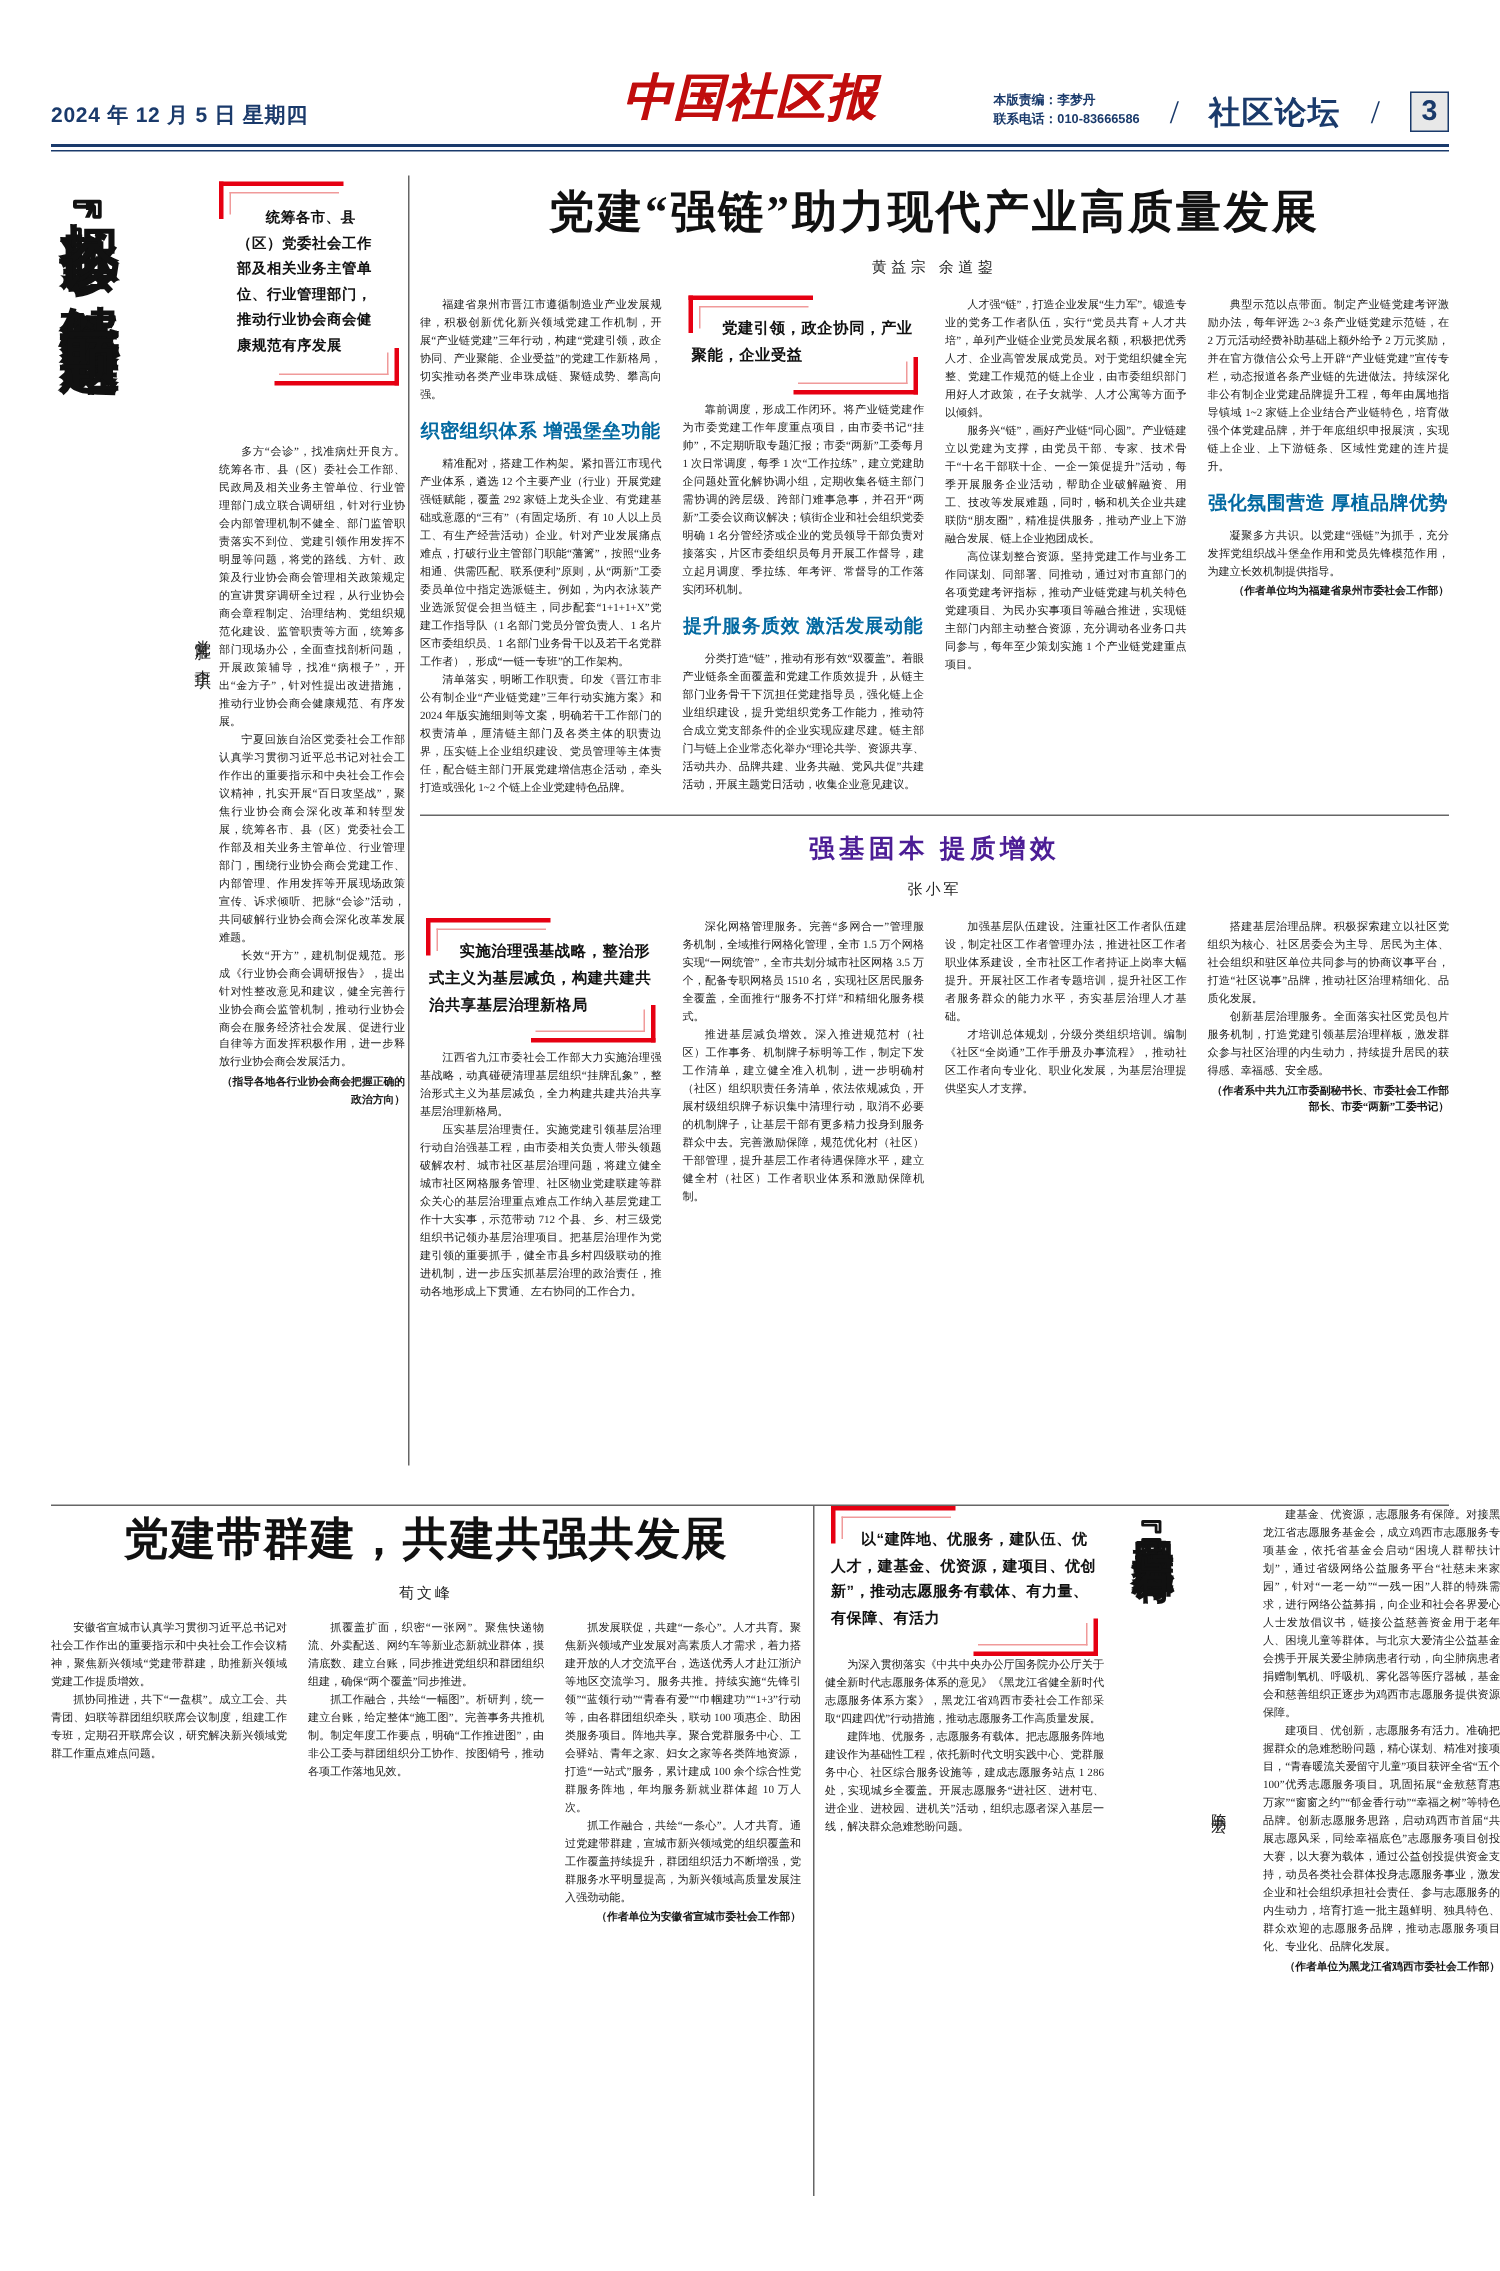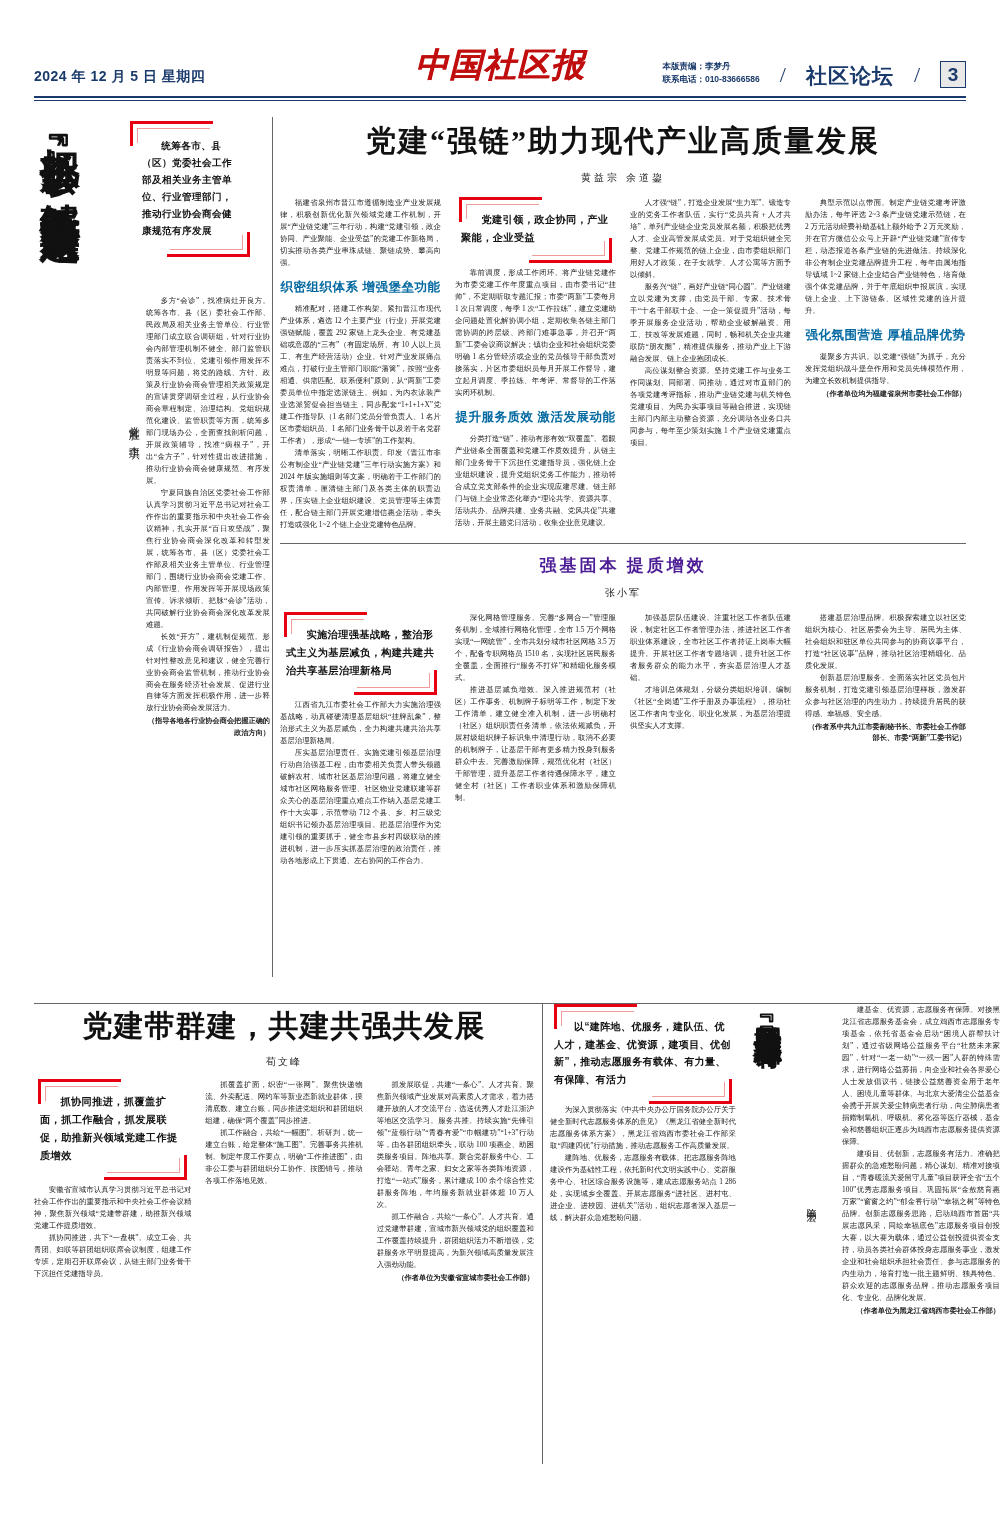--- a/index.html
+++ b/index.html
@@ -110,21 +110,21 @@
     position:absolute;left:4px;top:0;
     text-orientation:upright;
   }
   .vauthor{
     writing-mode:vertical-rl;text-orientation:upright;
     font-family:"Liberation Sans","DejaVu Sans",sans-serif;
     font-size:11px;line-height:2.2;color:#222;letter-spacing:2px;
     position:absolute;left:88px;top:300px;height:150px;font-weight:400;
   }
 
-  .s1-left-q{position:absolute;left:92px;top:4px;width:128px;}
+  .s1-left-q{position:absolute;left:108px;top:4px;width:128px;}
   .s1-left-q .qtext{font-size:9.6px;line-height:1.78;}
   .s1-left-body{position:absolute;left:112px;top:178px;width:124px;height:680px;}
 
   
   .s1-right{position:absolute;left:246px;top:0;right:0;}
   .headline1{
     font-family:"Liberation Serif","DejaVu Serif",serif;
     font-weight:700;font-size:30px;text-align:center;color:#111;letter-spacing:2px;
     margin:4px 0 0 0;
   }
@@ -303,28 +303,23 @@
   <div style="margin:6px 34px 0 34px;border-top:1px solid #666;"></div>
 
   <div class="sec3">
 
     <div class="s3-left">
       <div class="headline3">党建带群建，共建共强共发展</div>
       <div class="byline3">荀文峰</div>
 
       <div class="cols3">
         <div>
-          <div class="q-inline quotebox">
-            <span class="brk brk-tl"></span>
-            <span class="brk brk-br"></span>
-            <div class="qtext">抓协同推进，抓覆盖扩面，抓工作融合，抓发展联促，助推新兴领域党建工作提质增效</div>
-          </div>
           <div class="body-col">
             <p>安徽省宣城市认真学习贯彻习近平总书记对社会工作作出的重要指示和中央社会工作会议精神，聚焦新兴领域“党建带群建，助推新兴领域党建工作提质增效。</p>
-            <p>抓协同推进，共下“一盘棋”。成立工会、共青团、妇联等群团组织联席会议制度，组建工作专班，定期召开联席会议，从链主部门业务骨干下沉担任党建指导员。</p>
+            <p>抓协同推进，共下“一盘棋”。成立工会、共青团、妇联等群团组织联席会议制度，组建工作专班，定期召开联席会议，研究解决新兴领域党群工作重点难点问题。</p>
           </div>
         </div>
 
         <div class="body-col">
           <p>抓覆盖扩面，织密“一张网”。聚焦快递物流、外卖配送、网约车等新业态新就业群体，摸清底数、建立台账，同步推进党组织和群团组织组建，确保“两个覆盖”同步推进。</p>
           <p>抓工作融合，共绘“一幅图”。析研判，统一建立台账，给定整体“施工图”。完善事务共推机制。制定年度工作要点，明确“工作推进图”，由非公工委与群团组织分工协作、按图销号，推动各项工作落地见效。</p>
         </div>
 
         <div class="body-col">
           <p>抓发展联促，共建“一条心”。人才共育。聚焦新兴领域产业发展对高素质人才需求，着力搭建开放的人才交流平台，选送优秀人才赴江浙沪等地区交流学习。服务共推。持续实施“先锋引领”“蓝领行动”“青春有爱”“巾帼建功”“1+3”行动等，由各群团组织牵头，联动 100 项惠企、助困类服务项目。阵地共享。聚合党群服务中心、工会驿站、青年之家、妇女之家等各类阵地资源，打造“一站式”服务，累计建成 100 余个综合性党群服务阵地，年均服务新就业群体超 10 万人次。</p>

